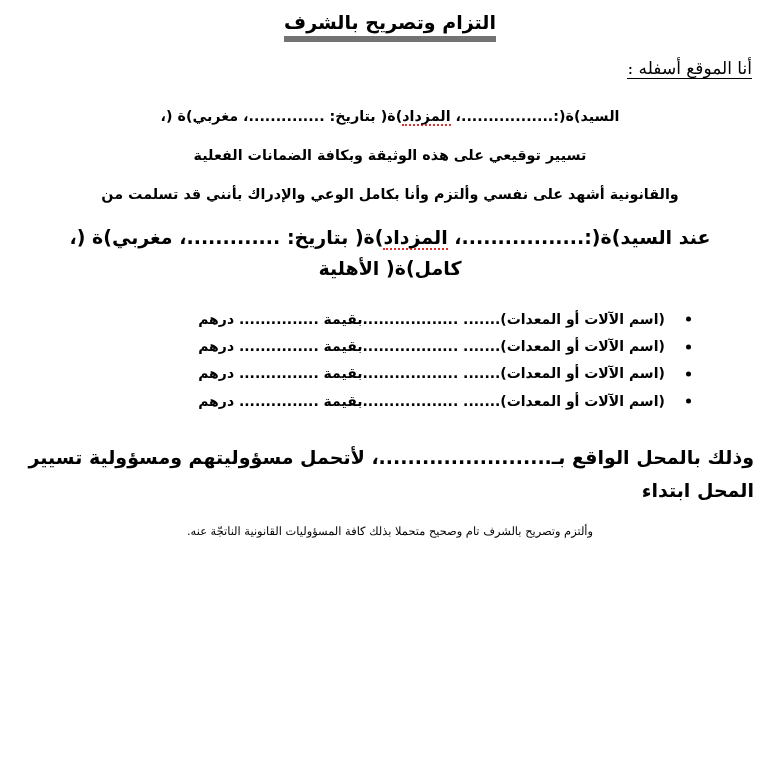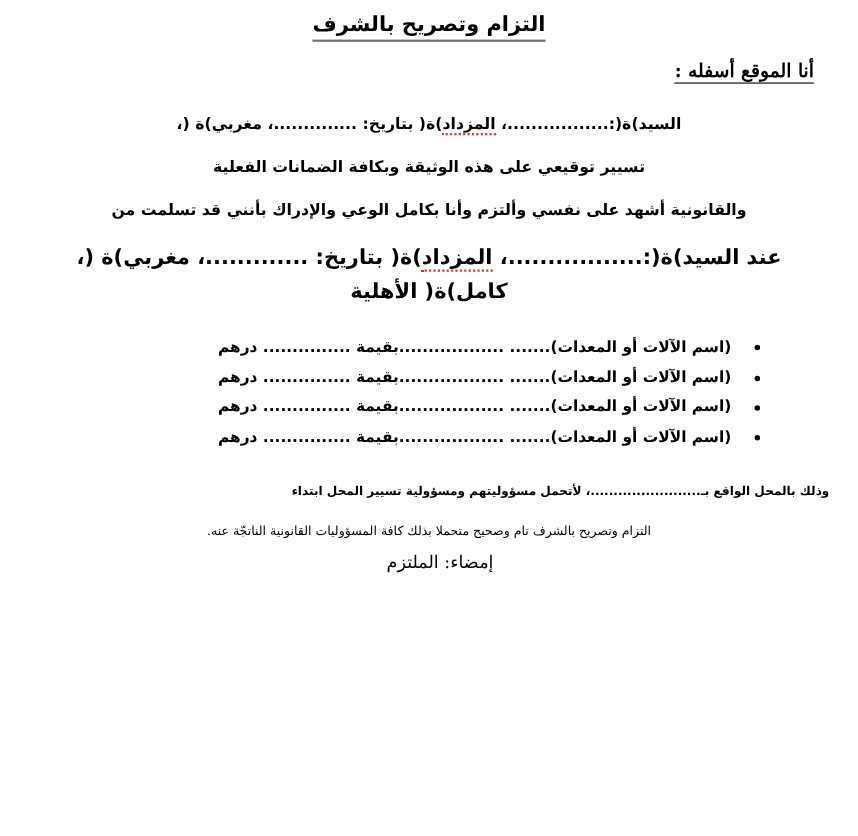--- a/index.html
+++ b/index.html
@@ -30,21 +30,21 @@
     text-align: center;
     font-size: 19px;
     font-weight: bold;
     letter-spacing: 0;
     margin: 0;
     padding-top: 10px;
     line-height: 1.3;
     direction: rtl;
   }
   .doc-title span.title-text {
-    border-bottom: 2px solid #737373;
+    border-bottom: 6px solid #737373;
     padding-bottom: 1px;
     display: inline-block;
   }
 
   
   .sub-heading-row {
     direction: rtl;
     text-align: left;
     padding: 16px 28px 0 0;
     padding-left: 0;
@@ -52,25 +52,25 @@
   }
   .sub-heading-wrap {
     display: block;
     text-align: right;
     padding-right: 0;
     padding-left: 20px;
   }
   .sub-heading {
     font-family: "DejaVu Serif", "Liberation Serif", serif;
     font-size: 17px;
-    font-weight: bold;
+    font-weight: normal;
     display: inline-block;
     border-bottom: 1.6px solid #000;
     padding-bottom: 0px;
-    margin-right: 12px;
+    margin-right: 0;
   }
 
   
   .body-block {
     direction: rtl;
     text-align: center;
     font-size: 14.3px;
     font-weight: bold;
     line-height: 1.62;
     padding: 10px 26px 0 26px;
@@ -124,21 +124,21 @@
     height: 5px;
     background: #000;
     border-radius: 50%;
     display: inline-block;
   }
 
   
   .closing-block {
     direction: rtl;
     text-align: right;
-    font-size: 11px;
+    font-size: 19px;
     font-weight: bold;
     line-height: 1.72;
     padding: 26px 26px 0 26px;
     margin: 0;
   }
   .closing-line {
     display: block;
   }
 
   
@@ -232,20 +232,17 @@
         <span class="bullet-dot"></span>
         <span>(اسم الآلات أو المعدات)....... ..................بقيمة ............... درهم</span>
       </span>
     </li>
   </ul>
 
   <div class="closing-block">
     <span class="closing-line">وذلك بالمحل الواقع بـ........................، لأتحمل مسؤوليتهم ومسؤولية تسيير المحل  ابتداء</span>
   </div>
 
-  <div class="fine-print">التزام وتصريح بالشرف  تام وصحيح متحملا بذلك كافة المسؤوليات القانونية الناتجّة عنه.</div>
-
-
-  <div class="signature-row">
-    <span class="sig-inner">إمضاء: الملتزم</span>
-  </div>
+  <div class="fine-print">وألتزم وتصريح بالشرف  تام وصحيح متحملا بذلك كافة المسؤوليات القانونية الناتجّة عنه.</div>
+
+
 
 </div>
 
 </body></html>

